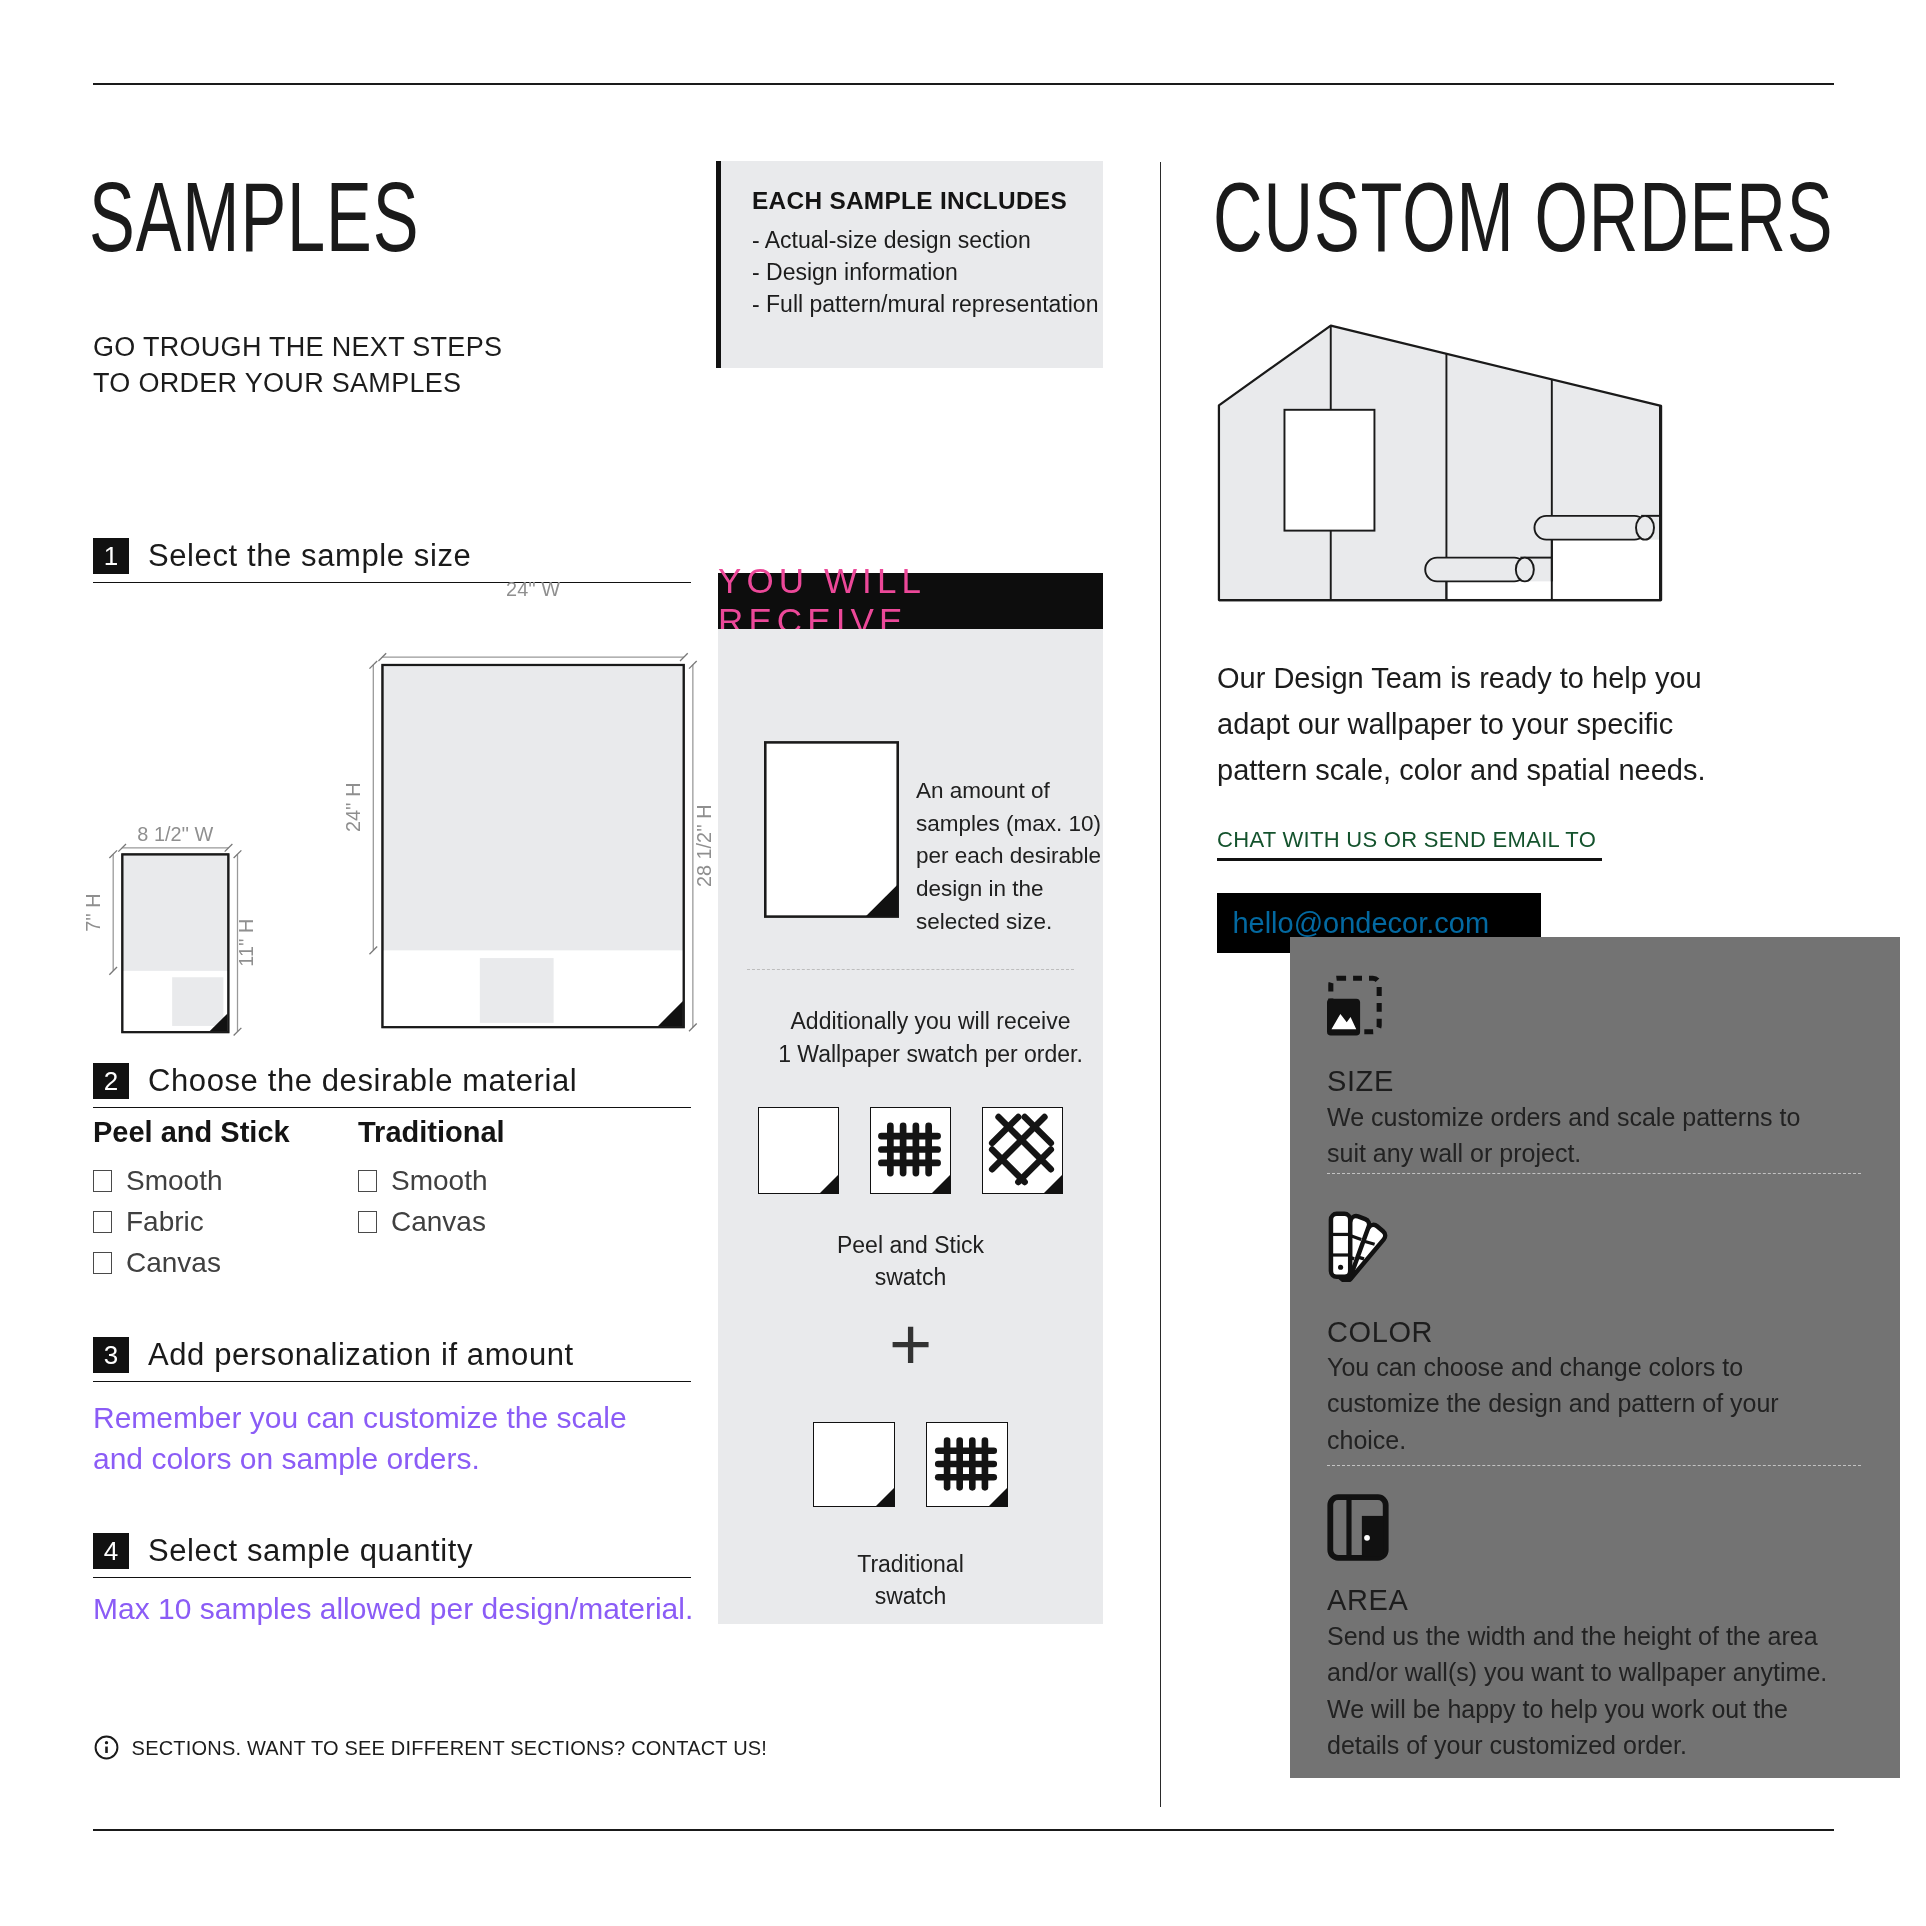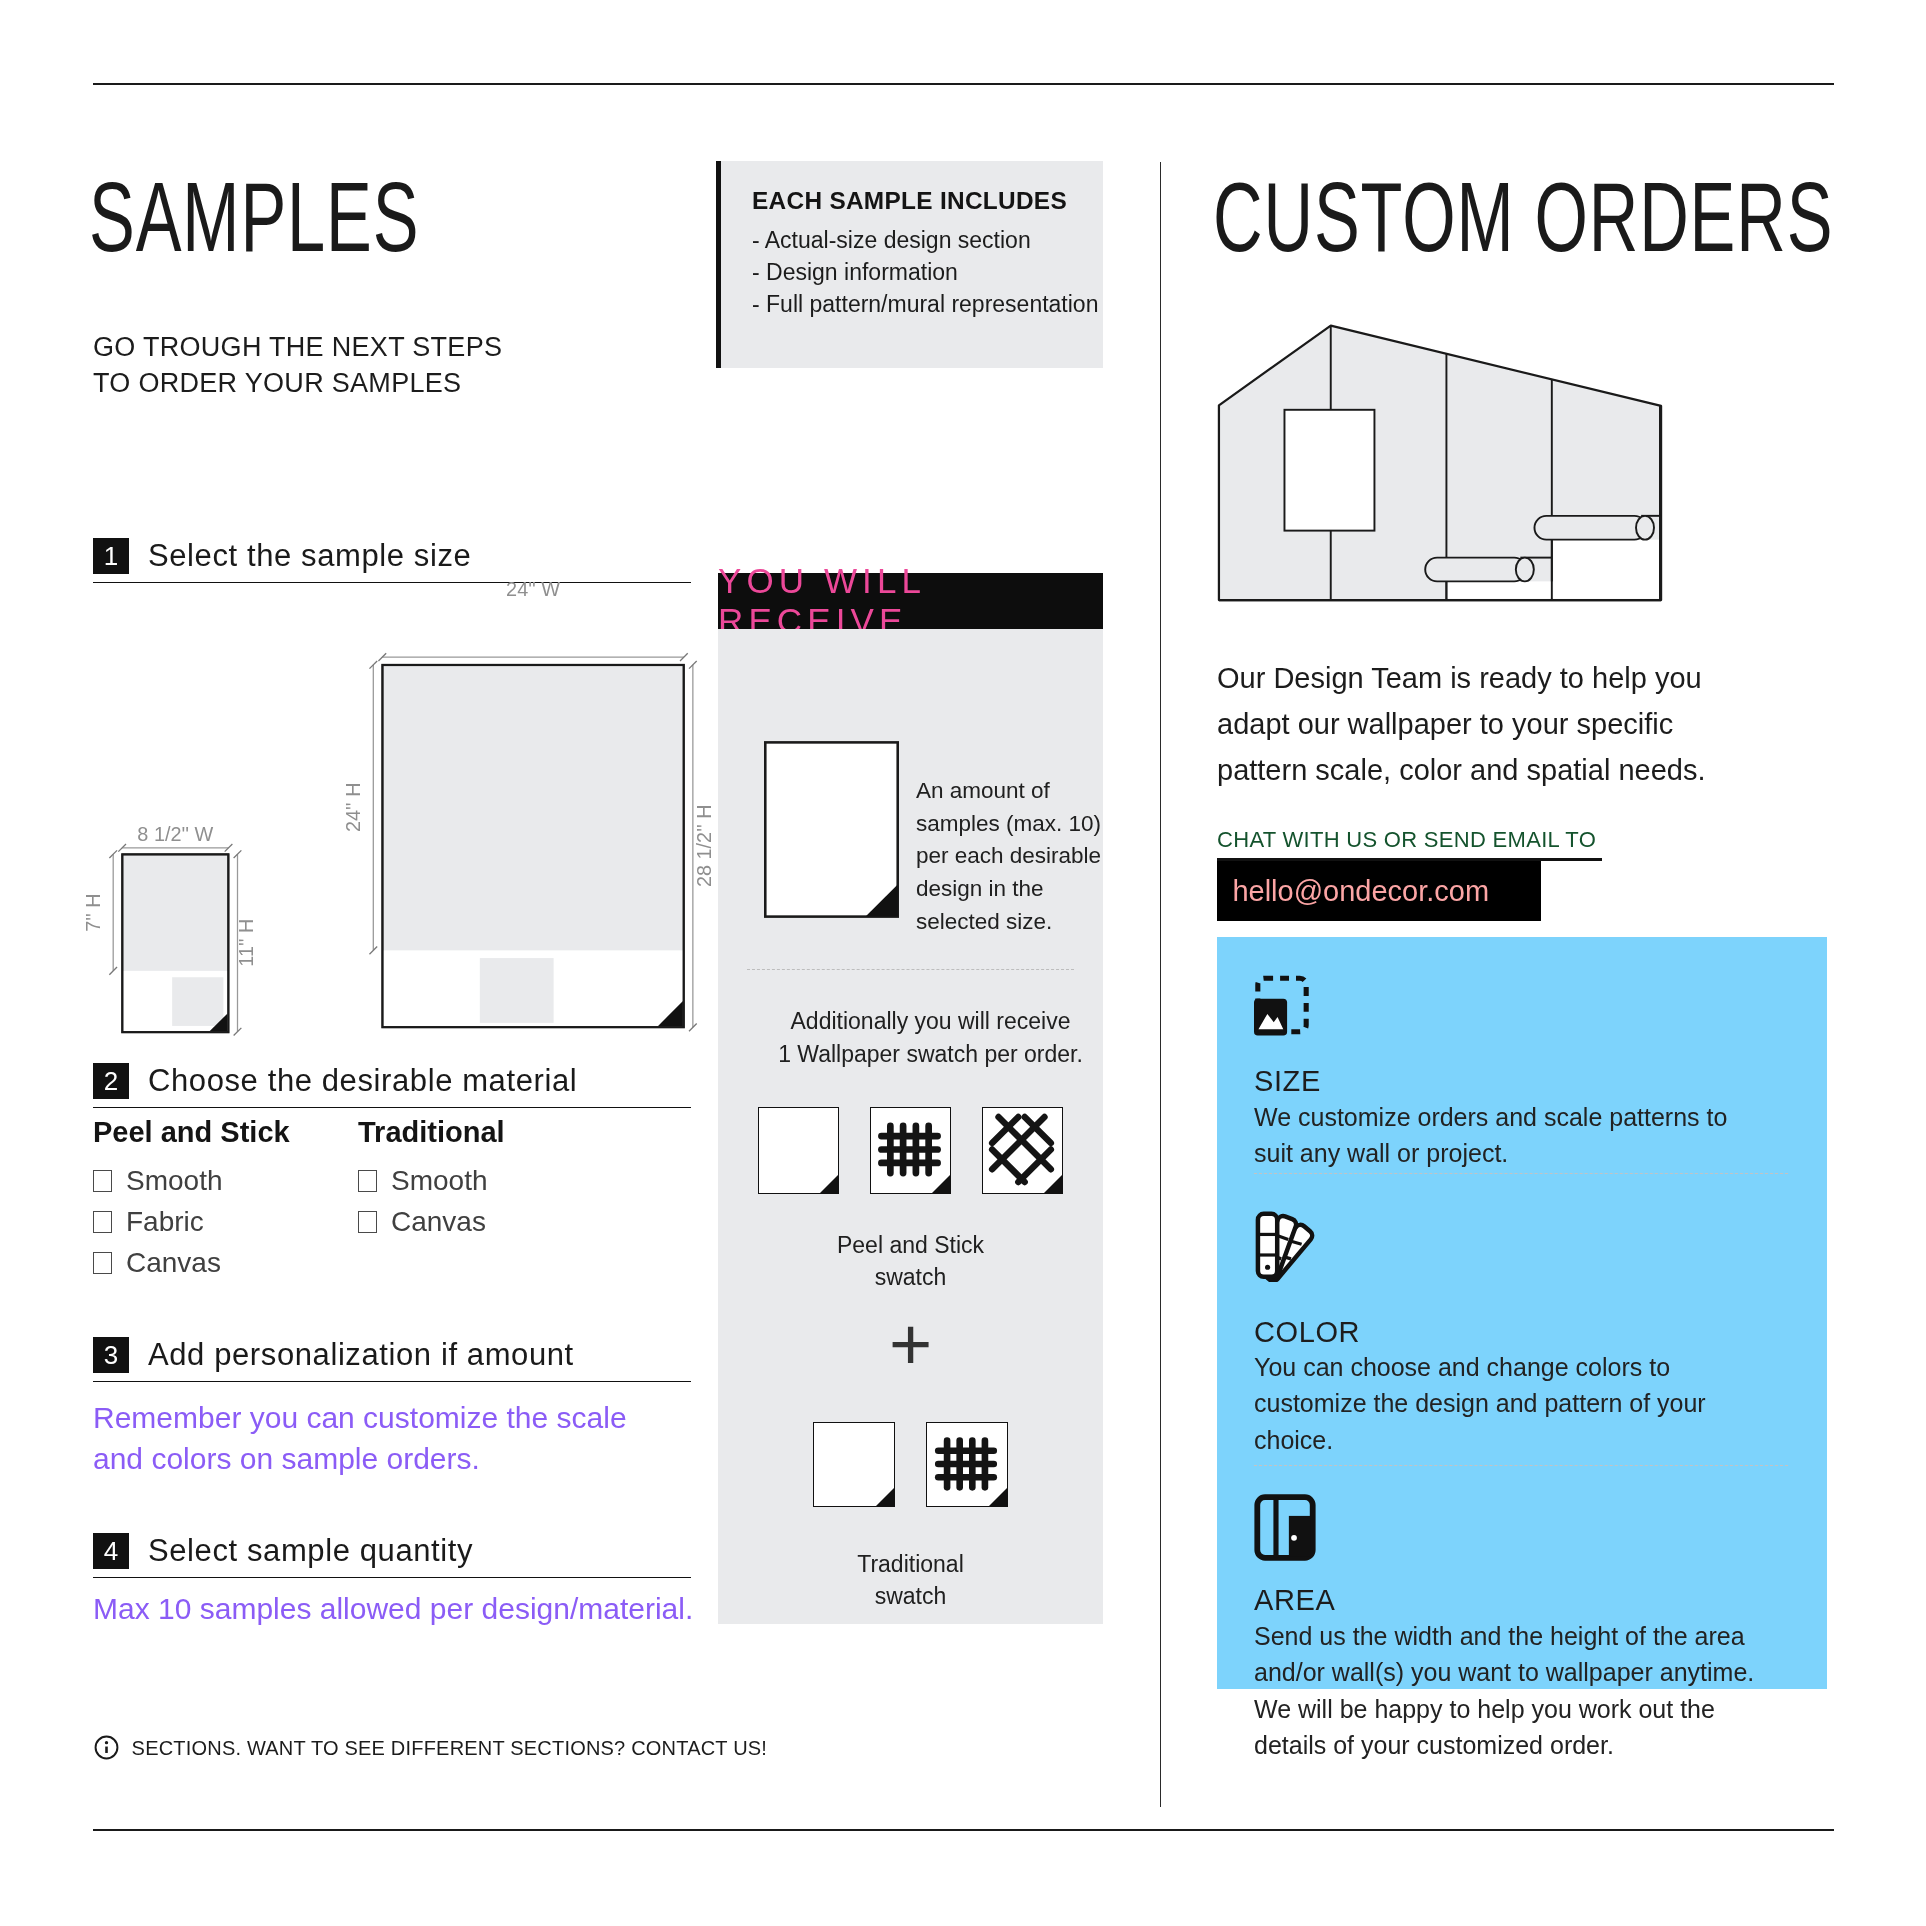--- a/index.html
+++ b/index.html
@@ -78,24 +78,24 @@
   .swatch-caption{left:0;width:385px;text-align:center;font-size:23px;line-height:1.4;color:#202020;}
   .peel-caption{top:600px;}
   .trad-caption{top:919px;}
   .plus-sign{left:0;top:679px;width:385px;text-align:center;font-size:74px;font-weight:200;color:#333;line-height:1;}
 
   
   .house{position:absolute;left:1217px;top:323px;overflow:visible;}
   .custom-intro{position:absolute;left:1217px;top:656px;width:543px;font-size:29px;line-height:1.58;color:#1c1c1c;}
   .chat-label{position:absolute;left:1217px;top:827px;font-size:22px;letter-spacing:0.3px;color:#14532d;}
   .email-wrap{position:absolute;left:1217px;top:858px;width:385px;border-top:3.2px solid #111;}
-  .email-box{width:324px;height:60px;background:#000;color:#fca5a5;font-size:29px;
-             display:flex;align-items:center;padding-left:15.4px;box-sizing:border-box;}
-
-  .features-panel{position:absolute;left:1217px;top:937px;width:610px;height:752px;background:#7dd3fc;}
+  .email-box{width:324px;height:60px;background:#000;color:#0369a1;font-size:29px;
+             display:flex;align-items:center;padding-left:15.4px;box-sizing:border-box;margin-top:32px;}
+
+  .features-panel{position:absolute;left:1290px;top:937px;width:610px;height:841px;background:#737373;}
   .features-panel > *{position:absolute;}
   .f-icon{left:37px;}
   .icon-size{top:37px;}
   .icon-color{top:273px;}
   .icon-area{top:557px;}
   .f-title{left:37px;font-size:29px;letter-spacing:0.6px;color:#1d1d1d;}
   .f-text{left:37px;font-size:25px;line-height:1.45;color:#222;}
   .t-size{top:128px;}  .x-size{top:162px;width:488px;}
   .t-color{top:379px;} .x-color{top:412px;width:488px;}
   .t-area{top:647px;} .x-area{top:681px;width:536px;}

